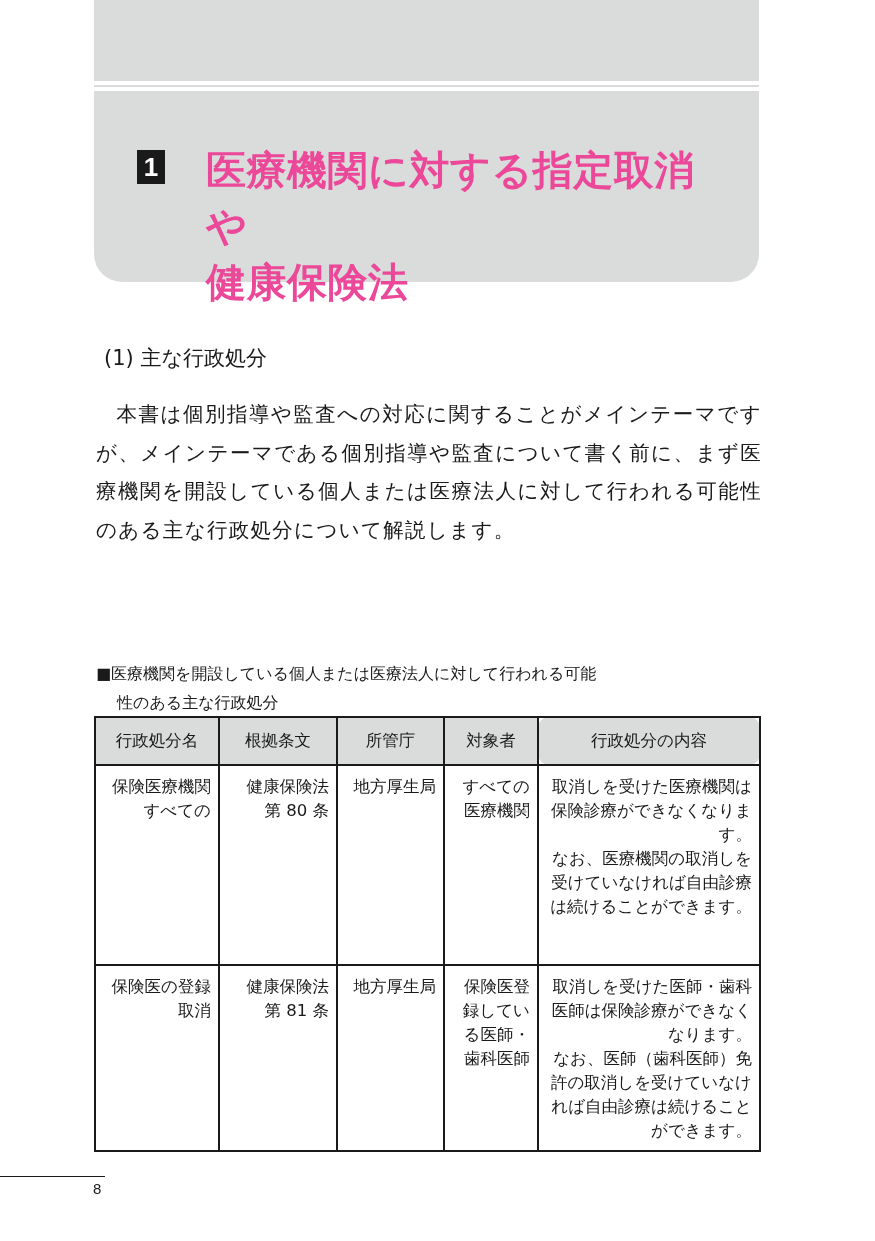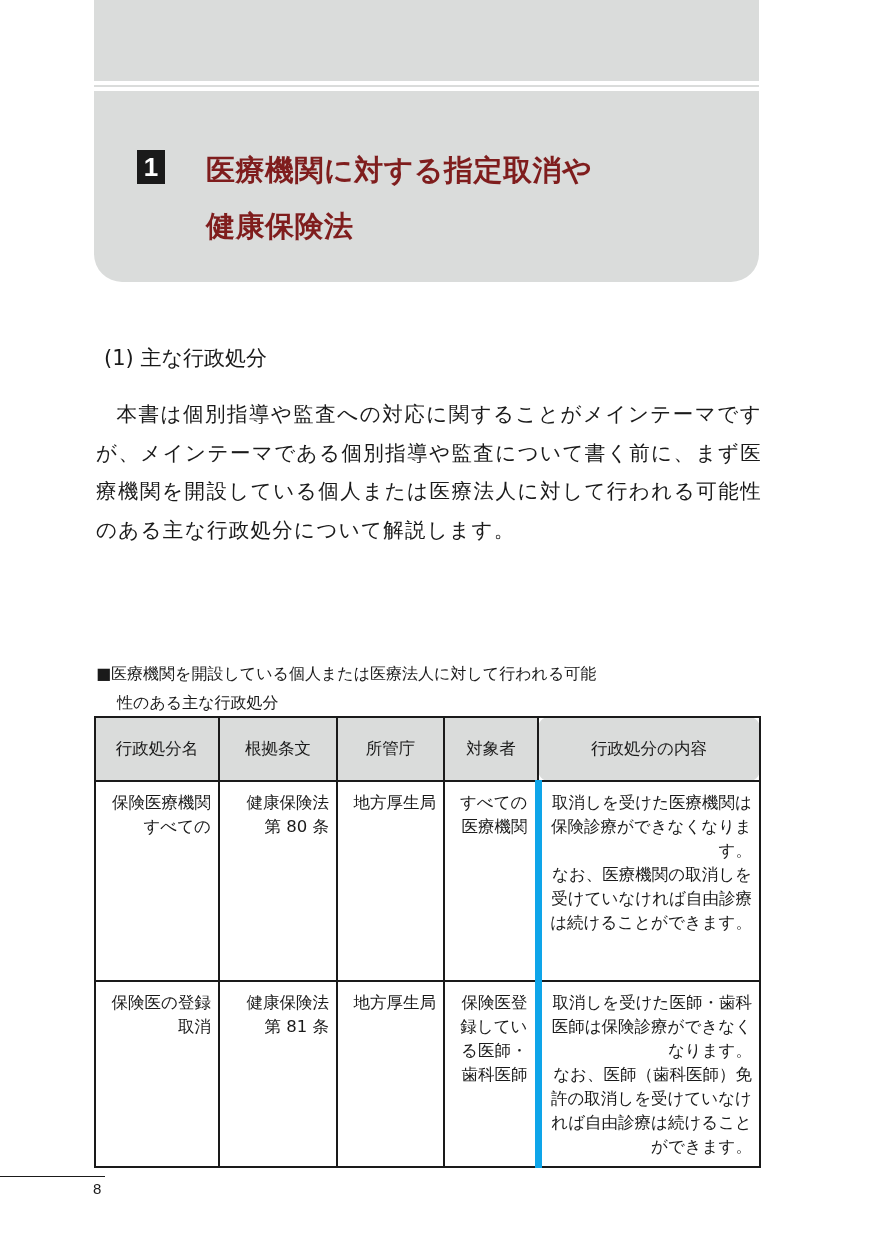--- a/index.html
+++ b/index.html
@@ -21,22 +21,22 @@
     background: #dadcdb; border-radius: 0 0 28px 28px;
   }
   .chapter-num {
     position: absolute; left: 137px; top: 150px; width: 28px; height: 34px;
     background: #1a1a1a; color: #ffffff; font-weight: bold;
     font-size: 26px; line-height: 34px; text-align: center;
     font-family: "Liberation Sans", sans-serif;
   }
   .chapter-title {
     position: absolute; left: 206px; top: 142px; width: 520px;
-    font-size: 29px; font-weight: bold; line-height: 56px; letter-spacing: 0.5px;
-    color: #7f1d1d;
+    font-size: 40px; font-weight: bold; line-height: 56px; letter-spacing: 0.5px;
+    color: #ec4899;
   }
   .section-title {
     position: absolute; left: 96px; top: 343px;
     font-size: 21px; line-height: 30px; color: #1a1a1a; margin-left: 8px;
   }
   .body-text {
     position: absolute; left: 96px; top: 395px; width: 666px;
     font-family: "DejaVu Serif", "Liberation Serif", serif;
     font-size: 20.5px; line-height: 38.5px; letter-spacing: 1.3px;
     text-align: justify; color: #1a1a1a;
@@ -47,30 +47,30 @@
     font-size: 16px; line-height: 29px; color: #1a1a1a;
   }
   .table-caption .cap-line2 { padding-left: 21px; display: block; }
   table.disp {
     position: absolute; left: 94px; top: 716px; width: 665px;
     border-collapse: collapse; font-size: 16.5px; color: #1a1a1a;
     table-layout: fixed;
   }
   table.disp th {
     background: #dadcdb; font-weight: normal; height: 38px;
-    border: 2px solid #1a1a1a; text-align: center; padding: 12px;
+    border: 2px solid #1a1a1a; text-align: center; padding: 4px;
   }
   table.disp td {
     border-left: 2px solid #1a1a1a; border-right: 2px solid #1a1a1a;
     border-top: 2px solid #1a1a1a; border-bottom: 2px solid #1a1a1a;
     vertical-align: top; padding: 9px 7px 7px 8px; line-height: 24px;
     word-break: break-all;
     text-align: right;
   }
-  table.disp td.content { border-left: 7px solid #0ea5e9; }
+  table.disp td.content { border-left: 1px solid #0ea5e9; }
   table.disp th.content { border-left: 1px solid #1a1a1a; border-radius: 11px; }
   table.disp td .line { display: block; }
   .footer-rule {
     position: absolute; left: 0; top: 1176px; width: 105px; height: 1px;
     background: #1a1a1a;
   }
   .page-number {
     position: absolute; left: 93px; top: 1180px;
     font-size: 15px; font-family: "Liberation Sans", sans-serif; color: #1a1a1a;
   }

